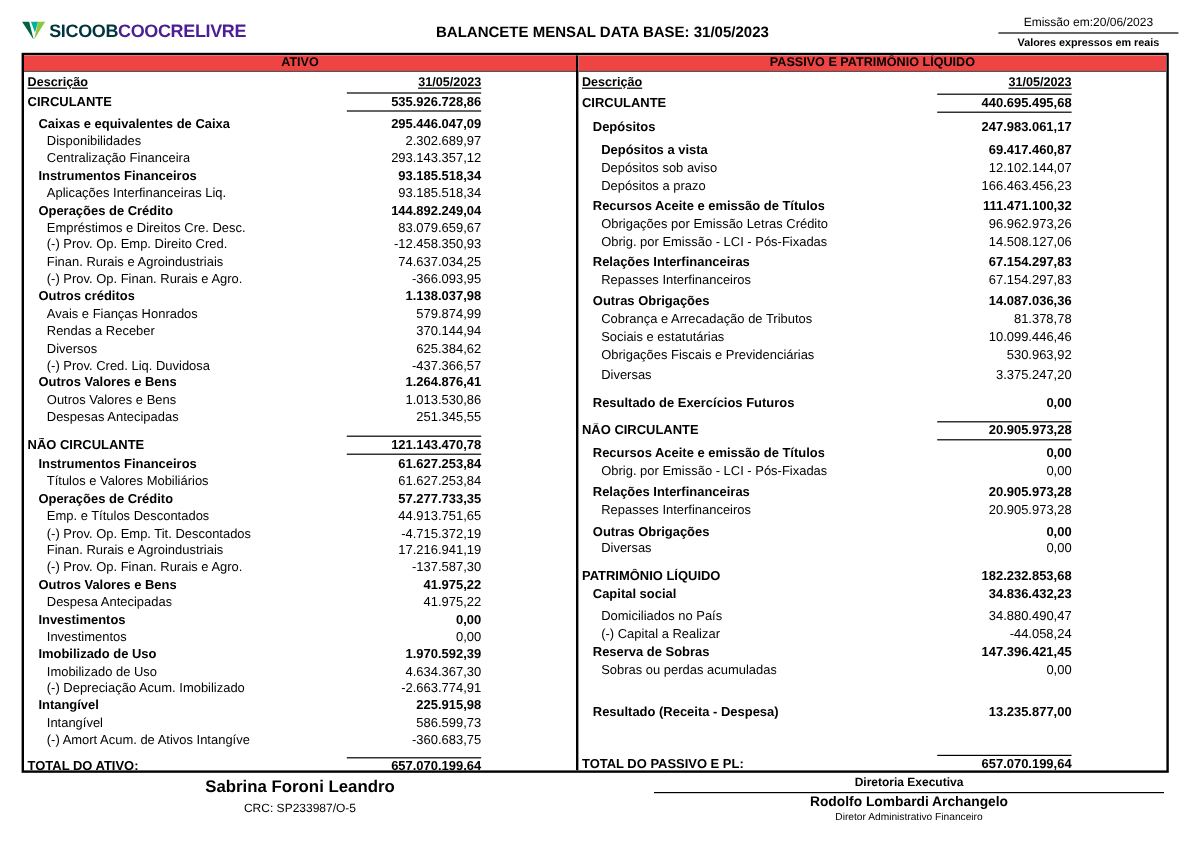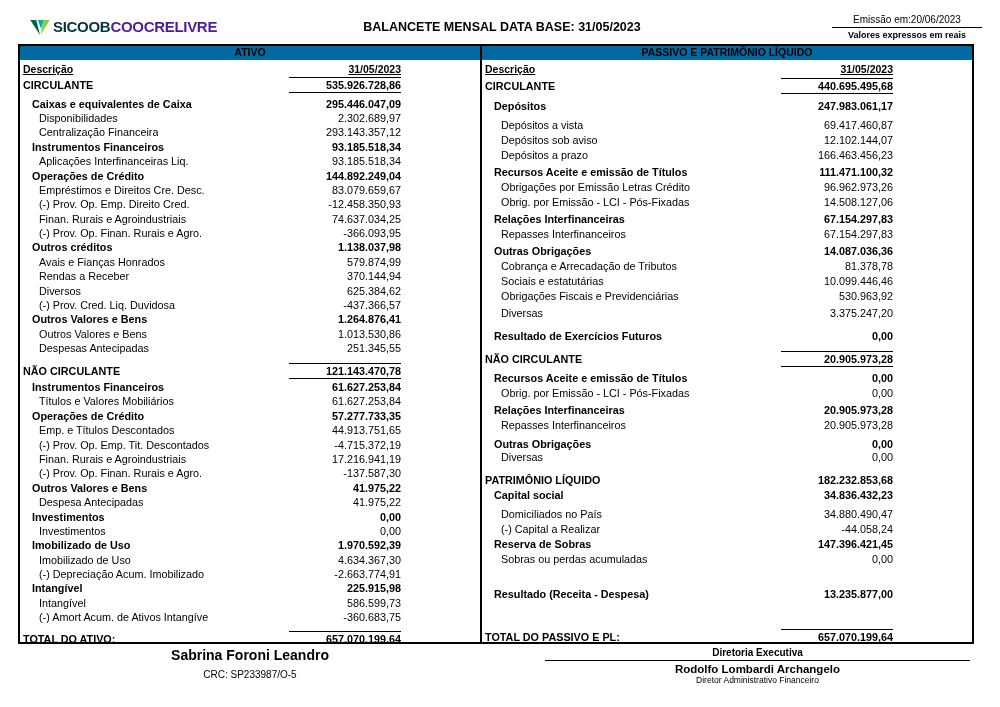--- a/index.html
+++ b/index.html
@@ -1,35 +1,35 @@
 <!DOCTYPE html>
 <html><head>
 <meta charset="utf-8">
 <style>
   html,body{margin:0;padding:0;background:#fff;}
   body{width:1000px;height:707px;position:relative;font-family:"Liberation Sans",sans-serif;color:#000;overflow:hidden;}
   .page{position:absolute;inset:0;}
 
   
   .top-header{position:absolute;top:12px;left:18px;right:14px;height:32px;}
-  .logo{position:absolute;left:12px;top:6px;display:flex;align-items:flex-end;}
+  .logo{position:absolute;left:0;top:6px;display:flex;align-items:flex-start;}
   .logo svg{margin-right:3px;display:block;}
   .logo .brand{font-weight:bold;font-size:15px;letter-spacing:-0.3px;}
   .logo .suffix{font-weight:bold;font-size:15px;letter-spacing:-0.3px;}
   .doc-title{position:absolute;left:200px;right:200px;top:8px;text-align:center;font-weight:bold;font-size:12.5px;white-space:nowrap;}
   .emission{position:absolute;right:4px;top:2px;width:150px;text-align:center;font-size:10px;}
   .emission .line1{padding-bottom:2px;border-bottom:1px solid #000;white-space:nowrap;}
   .emission .line2{font-weight:bold;font-size:9px;padding-top:2px;white-space:nowrap;}
 
   
   .sheet{position:absolute;top:44px;left:18px;width:956px;height:600px;border:2px solid #000;box-sizing:border-box;display:flex;background:#fff;overflow:hidden;}
   .col{position:relative;box-sizing:border-box;overflow:hidden;}
   .col-left{width:460px;}
   .col-right{flex:1;border-left:2px solid #000;}
-  .band{height:13px;line-height:13px;border-bottom:1px solid #555;background:#0369a1;text-align:center;font-weight:bold;font-size:10.5px;}
+  .band{height:13px;line-height:13px;border-bottom:1px solid #555;background:#ef4444;text-align:center;font-weight:bold;font-size:10.5px;}
   .colhead{display:flex;justify-content:space-between;align-items:flex-end;padding:3px 79px 1px 3px;font-weight:bold;font-size:10.5px;height:16px;box-sizing:border-box;}
   .colhead .desc,.colhead .date{text-decoration:underline;white-space:nowrap;}
 
   .rows{padding-top:2px;}
   .row{display:flex;justify-content:space-between;align-items:center;padding-right:79px;font-size:10.8px;box-sizing:border-box;}
   .col-left .row{height:14.4px;}
   .col-right .row{height:15px;}
   .row .lbl{white-space:nowrap;overflow:hidden;}
   .row .val{width:112px;text-align:right;white-space:nowrap;flex-shrink:0;}
   .row.ind0 .lbl{padding-left:3px;}
@@ -242,21 +242,21 @@
       </div>
       <div class="rows" id="rows-right">
           <div class="row total ind0">
             <span class="lbl">CIRCULANTE</span>
             <span class="val">440.695.495,68</span>
           </div>
           <div class="row group ind1" style="margin-top: 5px;">
             <span class="lbl">Depósitos</span>
             <span class="val">247.983.061,17</span>
           </div>
-          <div class="row item ind2" style="margin-top: 4px;">
+          <div class="row item ind2" style="margin-top: 4px; font-weight: bold;">
             <span class="lbl">Depósitos a vista</span>
             <span class="val">69.417.460,87</span>
           </div>
           <div class="row item ind2">
             <span class="lbl">Depósitos sob aviso</span>
             <span class="val">12.102.144,07</span>
           </div>
           <div class="row item ind2">
             <span class="lbl">Depósitos a prazo</span>
             <span class="val">166.463.456,23</span>

